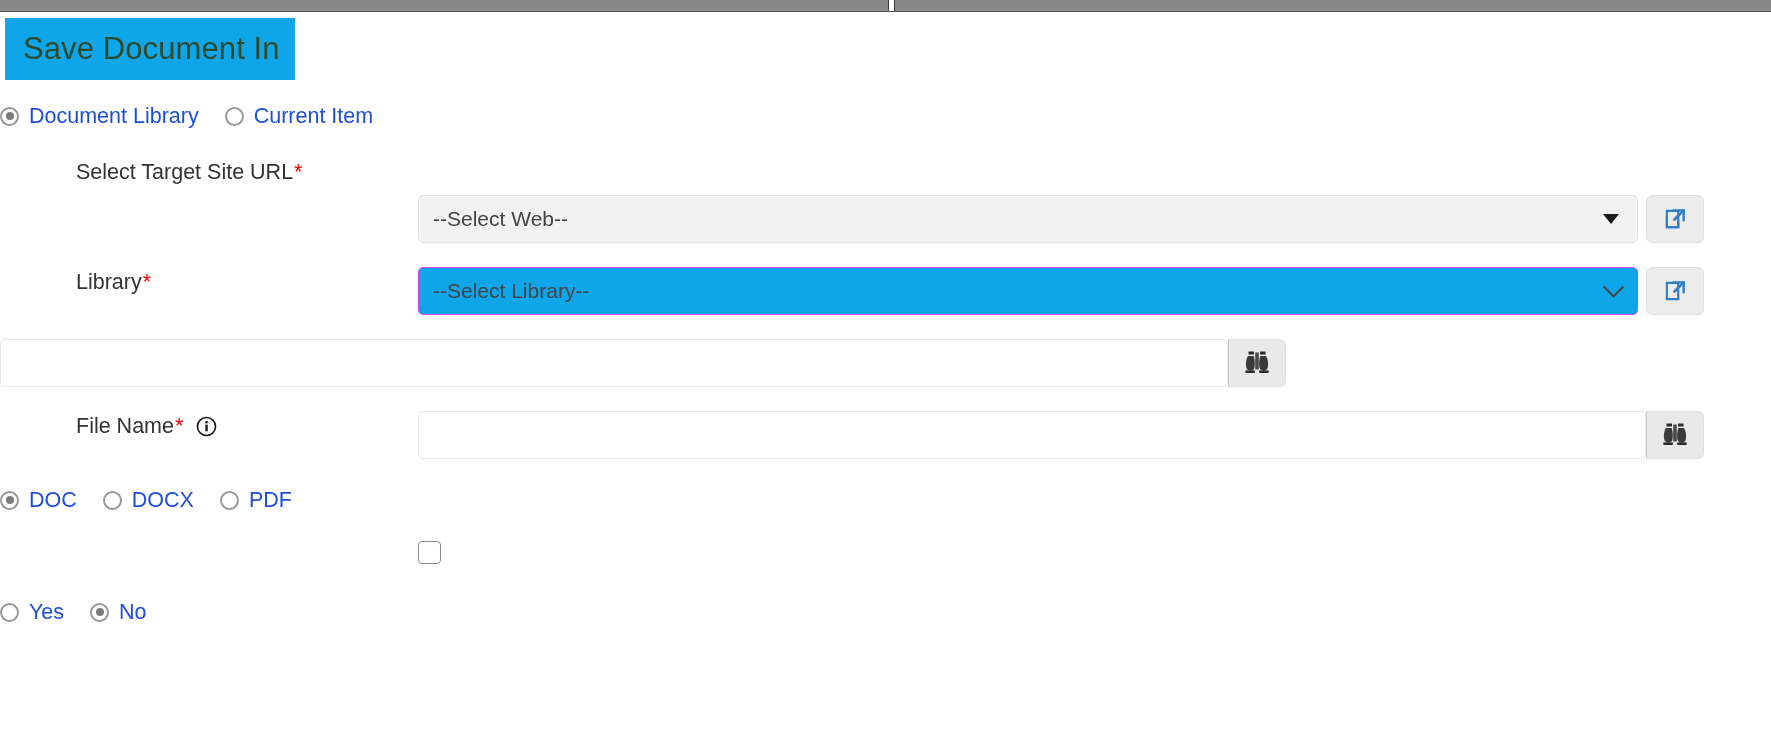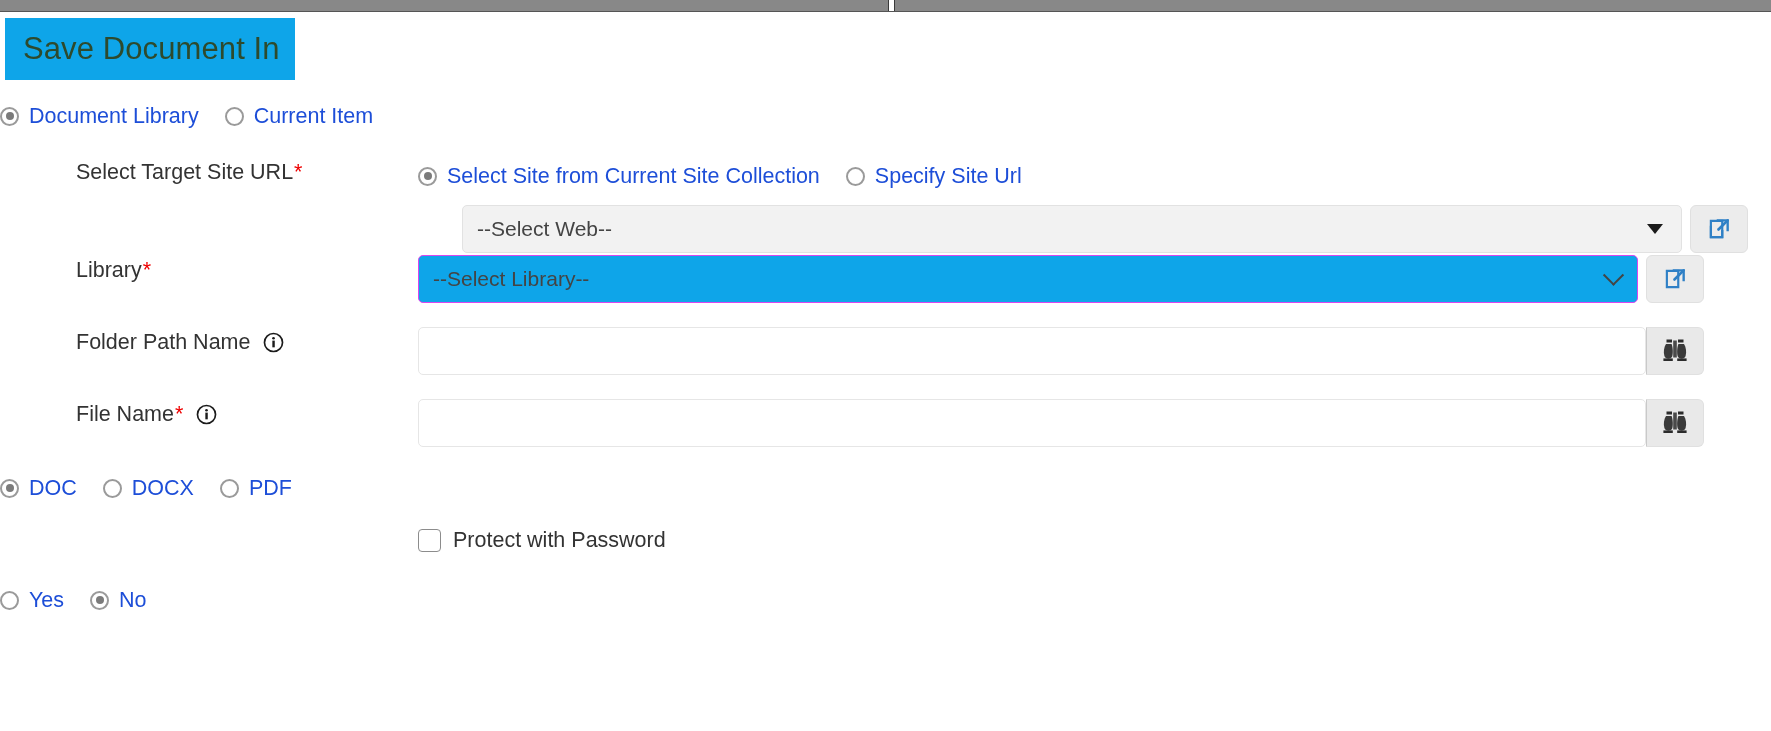--- a/index.html
+++ b/index.html
@@ -244,22 +244,22 @@
     margin-left: 0;
     border-radius: 0 6px 6px 0;
     background: #e9e9e9;
     border-left: 1px solid #c9c9c9;
   }
   .side-btn svg { display: block; }
 
   
   .r-saveto   { margin-top: 0px; }
   .r-target   { margin-top: 20px; }
-  .r-web      { margin-top: 8px; padding-left: 44px; }
-  .r-library  { }
+  .r-web      { margin-top: 8px; }
+  .r-library  { margin-top: 22px; }
   .r-folder   { margin-top: 22px; }
   .r-file     { margin-top: 22px; }
   .r-overwr   { margin-top: 22px; }
   .r-saveas   { margin-top: 20px; }
   .r-protect  { margin-top: 12px; }
   .r-preview  { margin-top: 20px; }
 </style>
 </head>
 <body>
 
@@ -285,32 +285,20 @@
           <span class="radio-label">Current Item</span>
         </div>
       </div>
     </div>
   </div>
 
   <div class="row r-target">
     <div class="label-cell">
       <span>Select Target Site URL</span>
         <span class="req">*</span>
-    </div>
-    <div class="field-cell">
-      <div class="radio-group">
-        <div class="radio-item">
-          <span class="radio checked"></span>
-          <span class="radio-label">Select Site from Current Site Collection</span>
-        </div>
-        <div class="radio-item">
-          <span class="radio"></span>
-          <span class="radio-label">Specify Site Url</span>
-        </div>
-      </div>
     </div>
   </div>
 
   <div class="row r-web">
     <div class="label-cell"></div>
     <div class="field-cell">
       <div class="control-row">
         <div class="select-box gray">
           <span>--Select Web--</span>
           <span class="caret-tri"></span>
@@ -349,30 +337,20 @@
               <path d="M11 4 L20 4 L20 13" stroke="#2f80c6" stroke-width="2.2" fill="none" stroke-linecap="square"></path>
               <path d="M20 4 L11.5 12.5" stroke="#2f80c6" stroke-width="2.4" stroke-linecap="round"></path>
             </svg>
           </span>
         </div>
       </div>
     </div>
   </div>
 
   <div class="row r-folder">
-    <div class="label-cell">
-      <span>Folder Path Name</span>
-      <span class="info-icon">
-        <svg width="21" height="21" viewBox="0 0 20 20">
-          <circle cx="10" cy="10" r="8.6" fill="none" stroke="#1b1b1b" stroke-width="1.6"></circle>
-          <circle cx="10" cy="5.9" r="1.25" fill="#1b1b1b"></circle>
-          <rect x="8.9" y="8.2" width="2.3" height="6.4" fill="#1b1b1b"></rect>
-        </svg>
-      </span>
-    </div>
     <div class="field-cell">
       <div class="control-row">
         <input class="text-input" type="text" value="" placeholder="" style="">
         <div class="side-btn flat">
           <span>
             <svg width="30" height="28" viewBox="0 0 30 28">
               <rect x="6.5" y="2.5" width="5.5" height="3" fill="#2b2b2b"></rect>
               <rect x="18" y="2.5" width="5.5" height="3" fill="#2b2b2b"></rect>
               <rect x="13.2" y="3.5" width="3.6" height="17" fill="#4a4a4a"></rect>
               <path d="M6 7 C4 10 3.2 15 4.4 19 C5.4 22.4 10.6 22.8 12.2 19.6 C13.4 16 12.8 10 11.6 7 Z" fill="#3a3a3a"></path>
@@ -436,21 +414,20 @@
         </div>
       </div>
     </div>
   </div>
 
   <div class="row r-protect">
     <div class="label-cell"></div>
     <div class="field-cell">
       <div class="check-row">
         <span class="checkbox unchecked"></span>
-        <span class="check-label">Protect with Password</span>
       </div>
     </div>
   </div>
 
   <div class="row r-preview">
     <div class="field-cell">
       <div class="radio-group">
         <div class="radio-item">
           <span class="radio"></span>
           <span class="radio-label">Yes</span>

